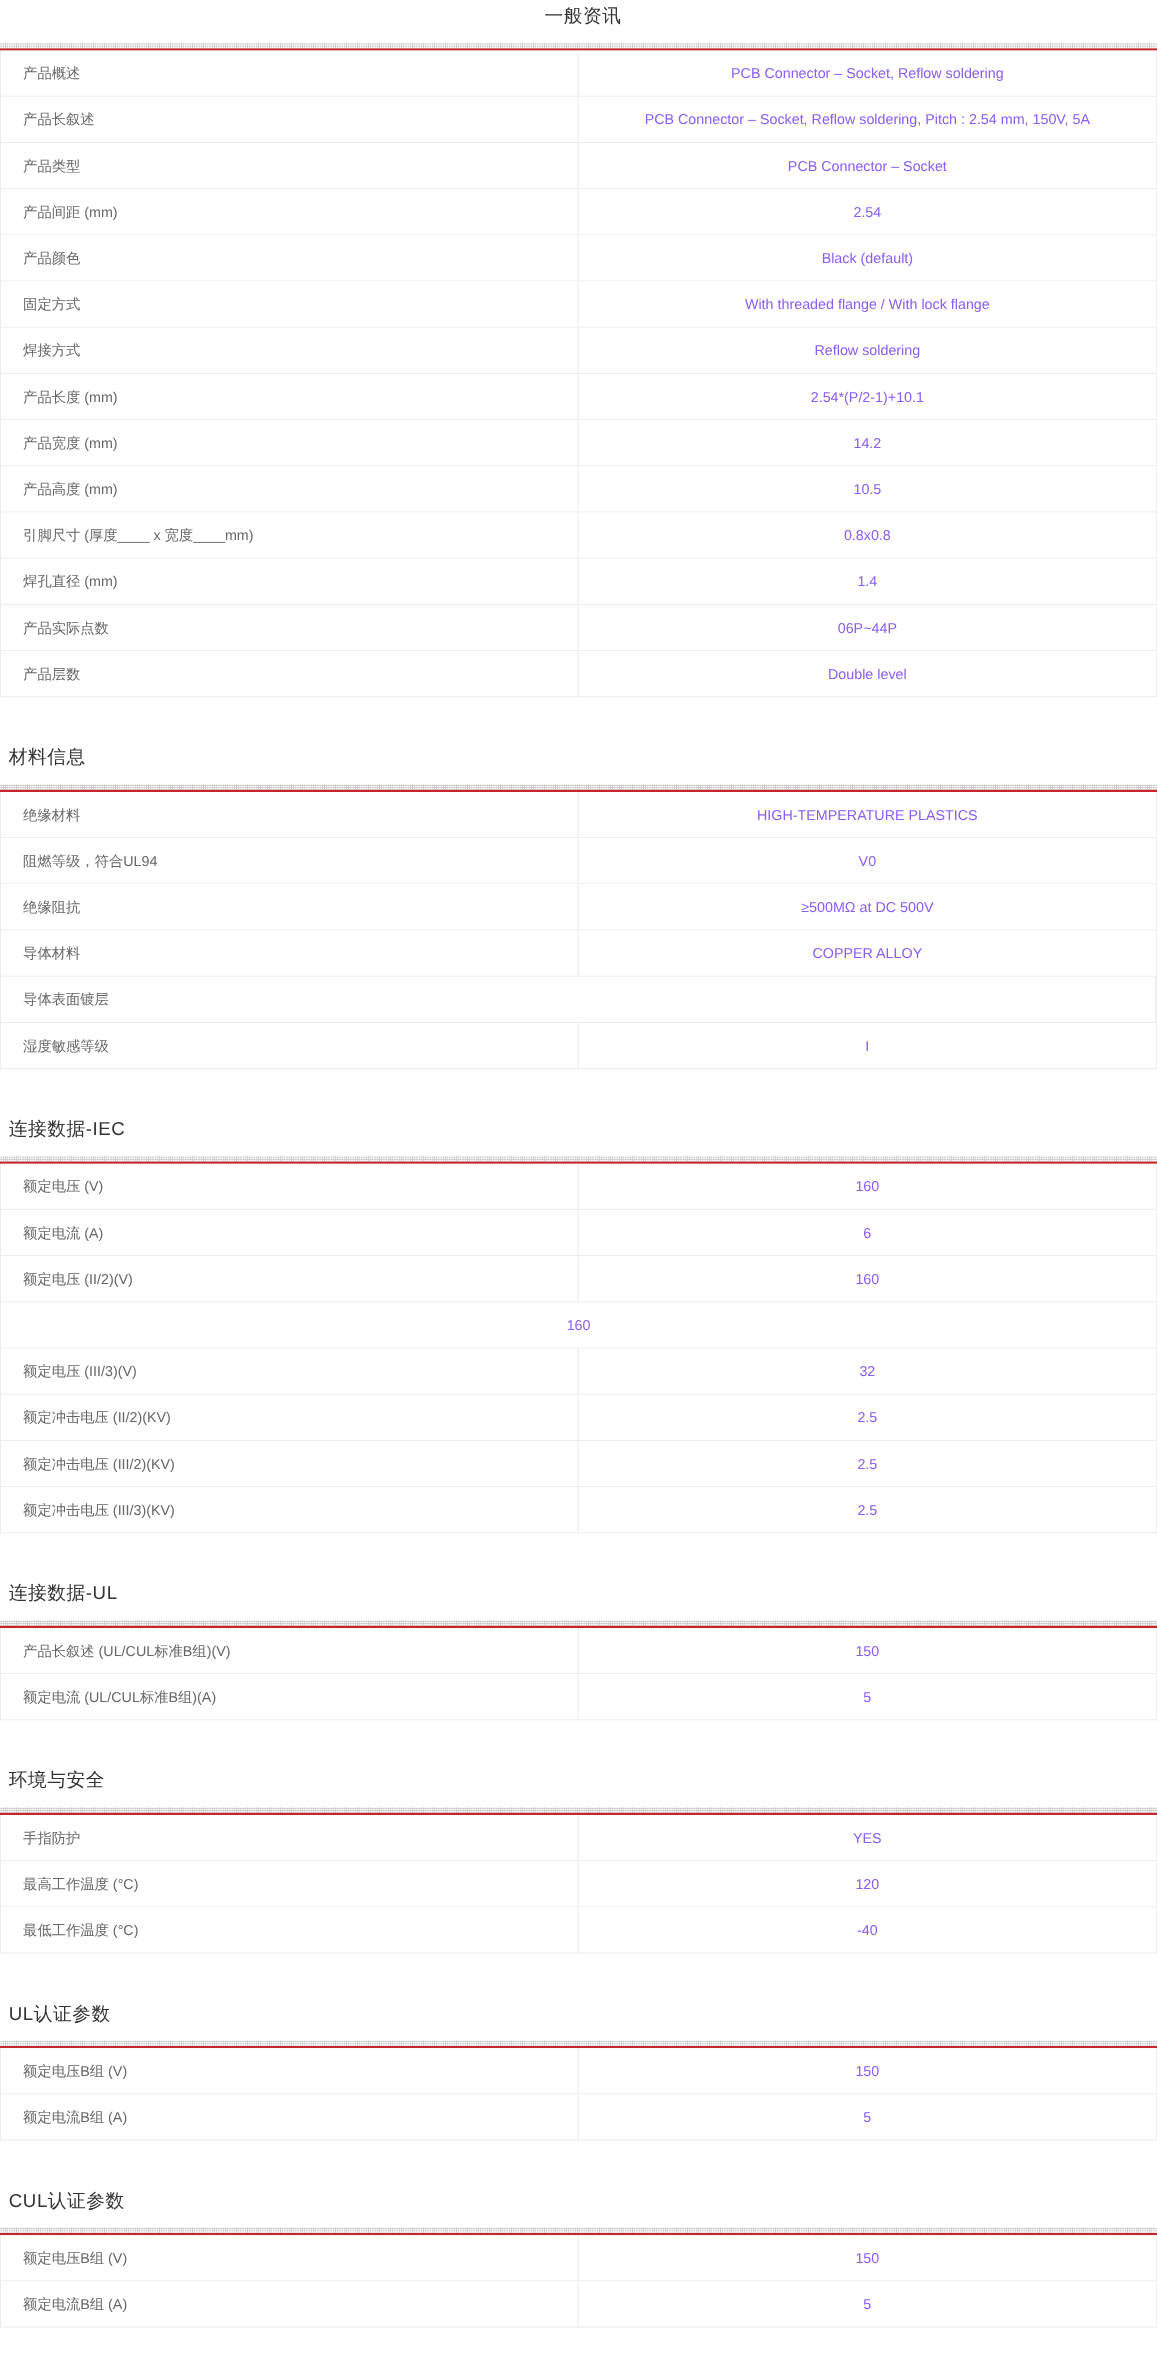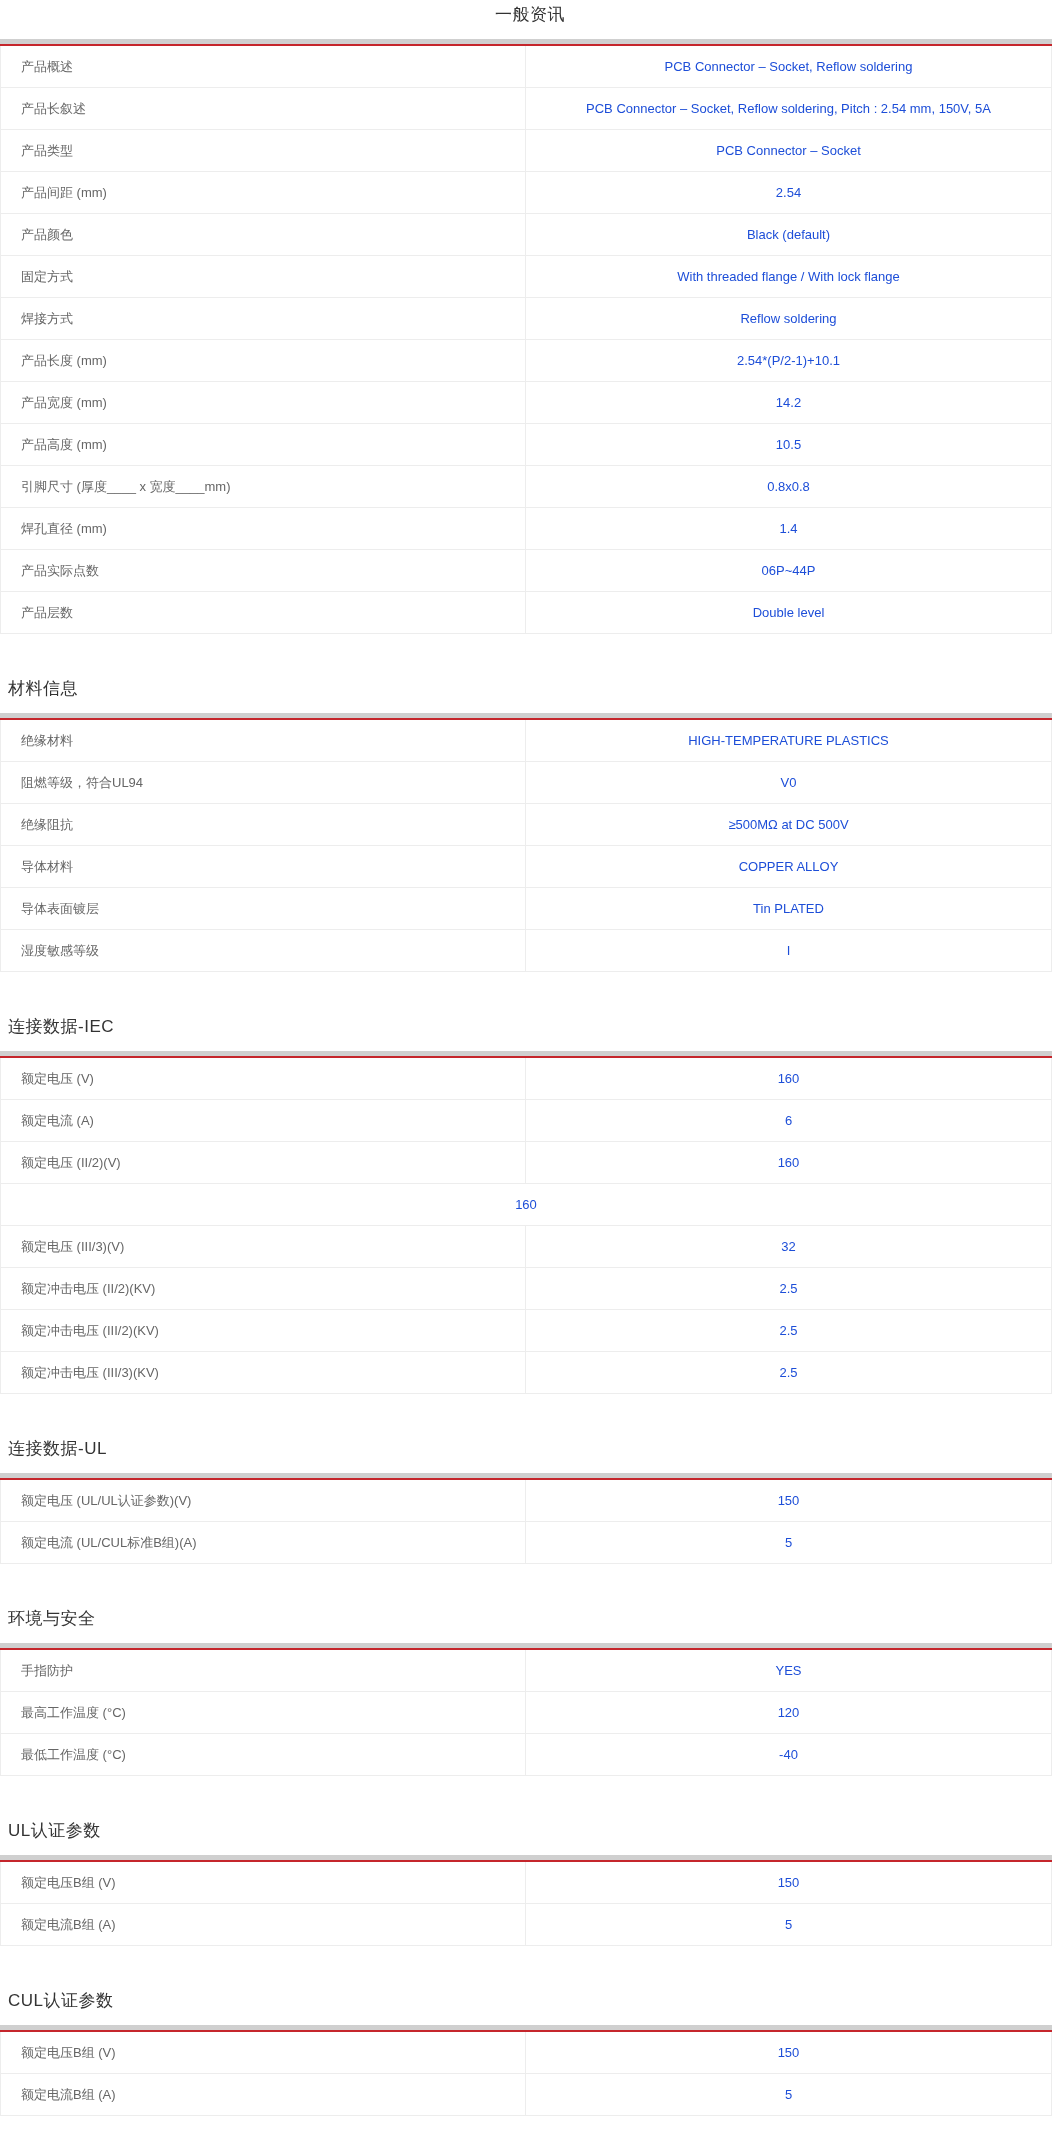--- a/index.html
+++ b/index.html
@@ -60,21 +60,21 @@
   }
   .cell.label {
     padding-left: 20px;
     padding-right: 12px;
     border-right: 1px solid #ededed;
     text-align: center;
   }
   .cell.value {
     justify-content: center;
     text-align: center;
-    color: #1d4ed8;
+    color: #8b5cf6;
     padding: 0 10px;
   }
 </style>
 </head>
 <body>
 
 <div class="page" id="content">
   <div class="section">
     <h2 class="section-title">一般资讯</h2>
     <div class="rule">
@@ -161,21 +161,20 @@
         <div class="spec-row">
         <div class="cell label">绝缘阻抗</div>
         <div class="cell value">≥500MΩ at DC 500V</div>
       </div>
         <div class="spec-row">
         <div class="cell label">导体材料</div>
         <div class="cell value">COPPER ALLOY</div>
       </div>
         <div class="spec-row">
         <div class="cell label">导体表面镀层</div>
-        <div class="cell value">Tin PLATED</div>
       </div>
         <div class="spec-row">
         <div class="cell label">湿度敏感等级</div>
         <div class="cell value">I</div>
       </div>
       </div>
   </div>
 
   <div class="section">
     <h2 class="section-title">连接数据-IEC</h2>
@@ -221,21 +220,21 @@
 
   <div class="section">
     <h2 class="section-title">连接数据-UL</h2>
     <div class="rule">
       <div class="dots"></div>
       <div class="redline" style="background: rgb(197, 38, 44);"></div>
     </div>
     <div class="spec-table">
 
     <div class="spec-row">
-        <div class="cell label">额定电压 (UL/UL认证参数)(V)</div>
+        <div class="cell label">产品长叙述 (UL/CUL标准B组)(V)</div>
         <div class="cell value">150</div>
       </div>
         <div class="spec-row">
         <div class="cell label">额定电流 (UL/CUL标准B组)(A)</div>
         <div class="cell value">5</div>
       </div>
       </div>
   </div>
 
   <div class="section">

